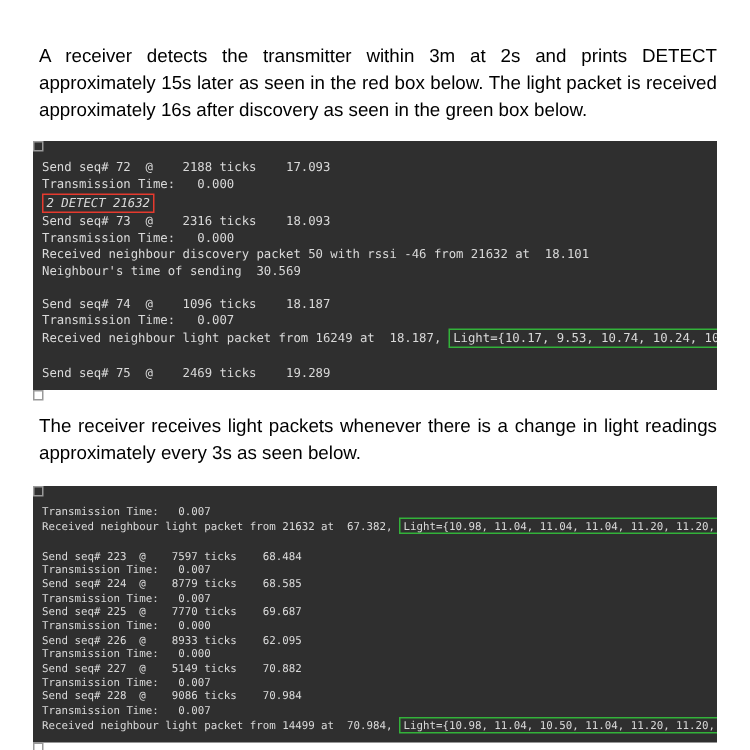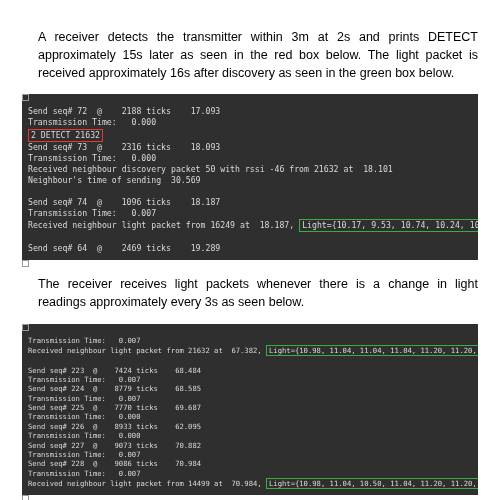--- a/index.html
+++ b/index.html
@@ -7,21 +7,21 @@
     font-family: Verdana, Geneva, sans-serif;
     font-size: 12.5px;
     background: #fff;
     color: #000;
     padding: 18px 22px;
     width: 500px;
     line-height: 1.45;
   }
   .para {
     text-align: justify;
-    margin: 10px 0 12px 16px;
+    margin: 10px 0 12px 4px;
   }
   .term {
     display: inline-block;
     position: relative;
   }
   .term::before, .term::after {
     content: "";
     position: absolute;
     width: 5px;
     height: 5px;
@@ -41,20 +41,21 @@
     padding: 4px 6px 6px 6px;
     white-space: pre;
     overflow: hidden;
   }
   .term.small .tbody { font-size: 7.2px; line-height: 1.3; }
   .box-red {
     border: 1.5px solid #e63a2e;
     padding: 0 2px;
     display: inline-block;
     color: #d9d9d9;
+    font-style: italic;
   }
   .box-green {
     border: 1.5px solid #33b23a;
     padding: 0 2px;
     display: inline-block;
     color: #d9d9d9;
   }
 </style>
 </head>
 <body>
@@ -70,39 +71,39 @@
 <span class="box-red">2 DETECT 21632</span>
 <span>Send seq# 73  @    2316 ticks    18.093</span>
 <span>Transmission Time:   0.000</span>
 <span>Received neighbour discovery packet 50 with rssi -46 from 21632 at  18.101</span>
 <span>Neighbour's time of sending  30.569</span>
 <span></span>
 <span>Send seq# 74  @    1096 ticks    18.187</span>
 <span>Transmission Time:   0.007</span>
 <span>Received neighbour light packet from 16249 at  18.187, </span><span class="box-green">Light={10.17, 9.53, 10.74, 10.24, 10.24, 10.50}</span>
 <span></span>
-<span>Send seq# 64  @    2469 ticks    19.289</span></div>
+<span>Send seq# 75  @    2469 ticks    19.289</span></div>
 </div>
 
 <p class="para">The receiver receives light packets whenever there is a change in light readings approximately every 3s as seen below.</p>
 
 <div class="term small" style="width:456px">
   <div class="thead"></div>
   <div class="tbody"><span>Transmission Time:   0.007</span>
 <span>Received neighbour light packet from 21632 at  67.382, </span><span class="box-green">Light={10.98, 11.04, 11.04, 11.04, 11.20, 11.20, 10.34, 10.66, 11.06, 11.52}</span>
 <span></span>
-<span>Send seq# 223  @    7424 ticks    68.484</span>
+<span>Send seq# 223  @    7597 ticks    68.484</span>
 <span>Transmission Time:   0.007</span>
 <span>Send seq# 224  @    8779 ticks    68.585</span>
 <span>Transmission Time:   0.007</span>
 <span>Send seq# 225  @    7770 ticks    69.687</span>
 <span>Transmission Time:   0.000</span>
 <span>Send seq# 226  @    8933 ticks    62.095</span>
 <span>Transmission Time:   0.000</span>
-<span>Send seq# 227  @    9073 ticks    70.882</span>
+<span>Send seq# 227  @    5149 ticks    70.882</span>
 <span>Transmission Time:   0.007</span>
 <span>Send seq# 228  @    9086 ticks    70.984</span>
 <span>Transmission Time:   0.007</span>
 <span>Received neighbour light packet from 14499 at  70.984, </span><span class="box-green">Light={10.98, 11.04, 10.50, 11.04, 11.20, 11.20, 10.34, 10.66, 11.06, 11.52}</span></div>
 </div>
 
 
 
 
 

